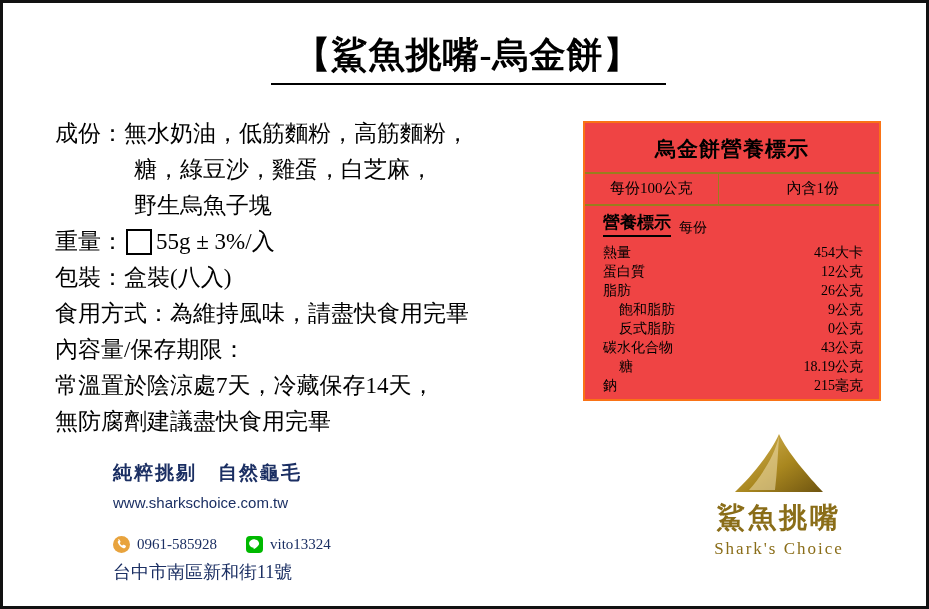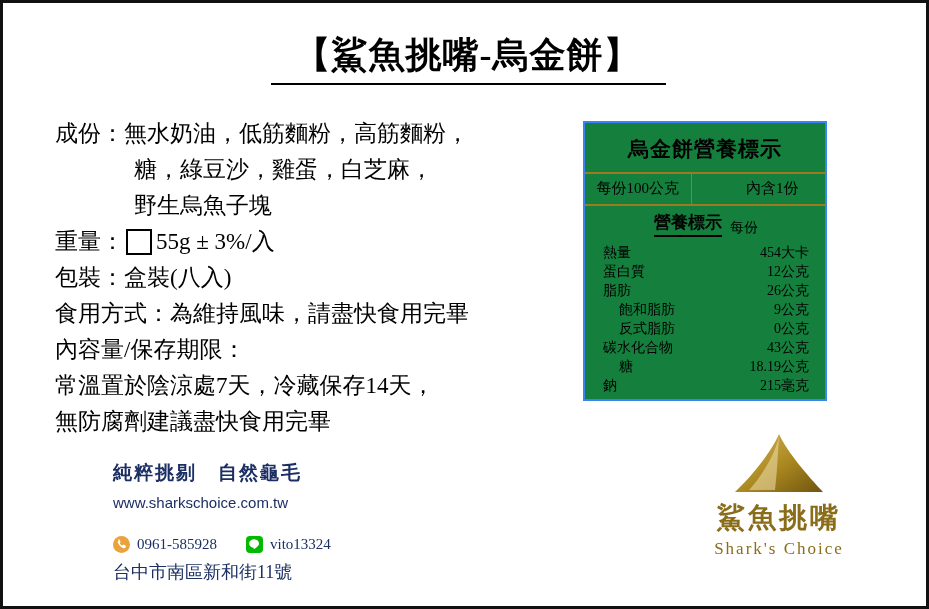--- a/index.html
+++ b/index.html
@@ -73,25 +73,25 @@
     border: 2px solid #000;
     margin: 0 4px 0 2px;
     vertical-align: -3px;
   }
 
   
   .nutri {
     position: absolute;
     left: 580px;
     top: 118px;
-    width: 244px;
+    width: 298px;
     height: 280px;
-    border: 2px solid #3b82f6;
+    border: 2px solid #f97316;
     box-sizing: border-box;
-    background: #15803d;
+    background: #ef4444;
   }
   .nutri-title {
     text-align: center;
     font-size: 21px;
     font-weight: bold;
     padding-top: 12px;
     padding-bottom: 9px;
     color: #000;
     letter-spacing: 1px;
   }
@@ -110,21 +110,21 @@
     flex: 1;
     text-align: center;
     padding: 5px 0 6px 0;
     white-space: nowrap;
   }
   .nutri-serv .cell.left {
     border-right: 1px solid #9a7d1e;
   }
   .nutri-head {
     display: flex;
-    justify-content: center;
+    justify-content: flex-start;
     align-items: flex-end;
     padding: 5px 16px 2px 18px;
     font-size: 17px;
     color: #000;
     gap: 8px;
   }
   .nutri-head .lbl {
     font-weight: bold;
     border-bottom: 2px solid #000;
     padding-bottom: 1px;

